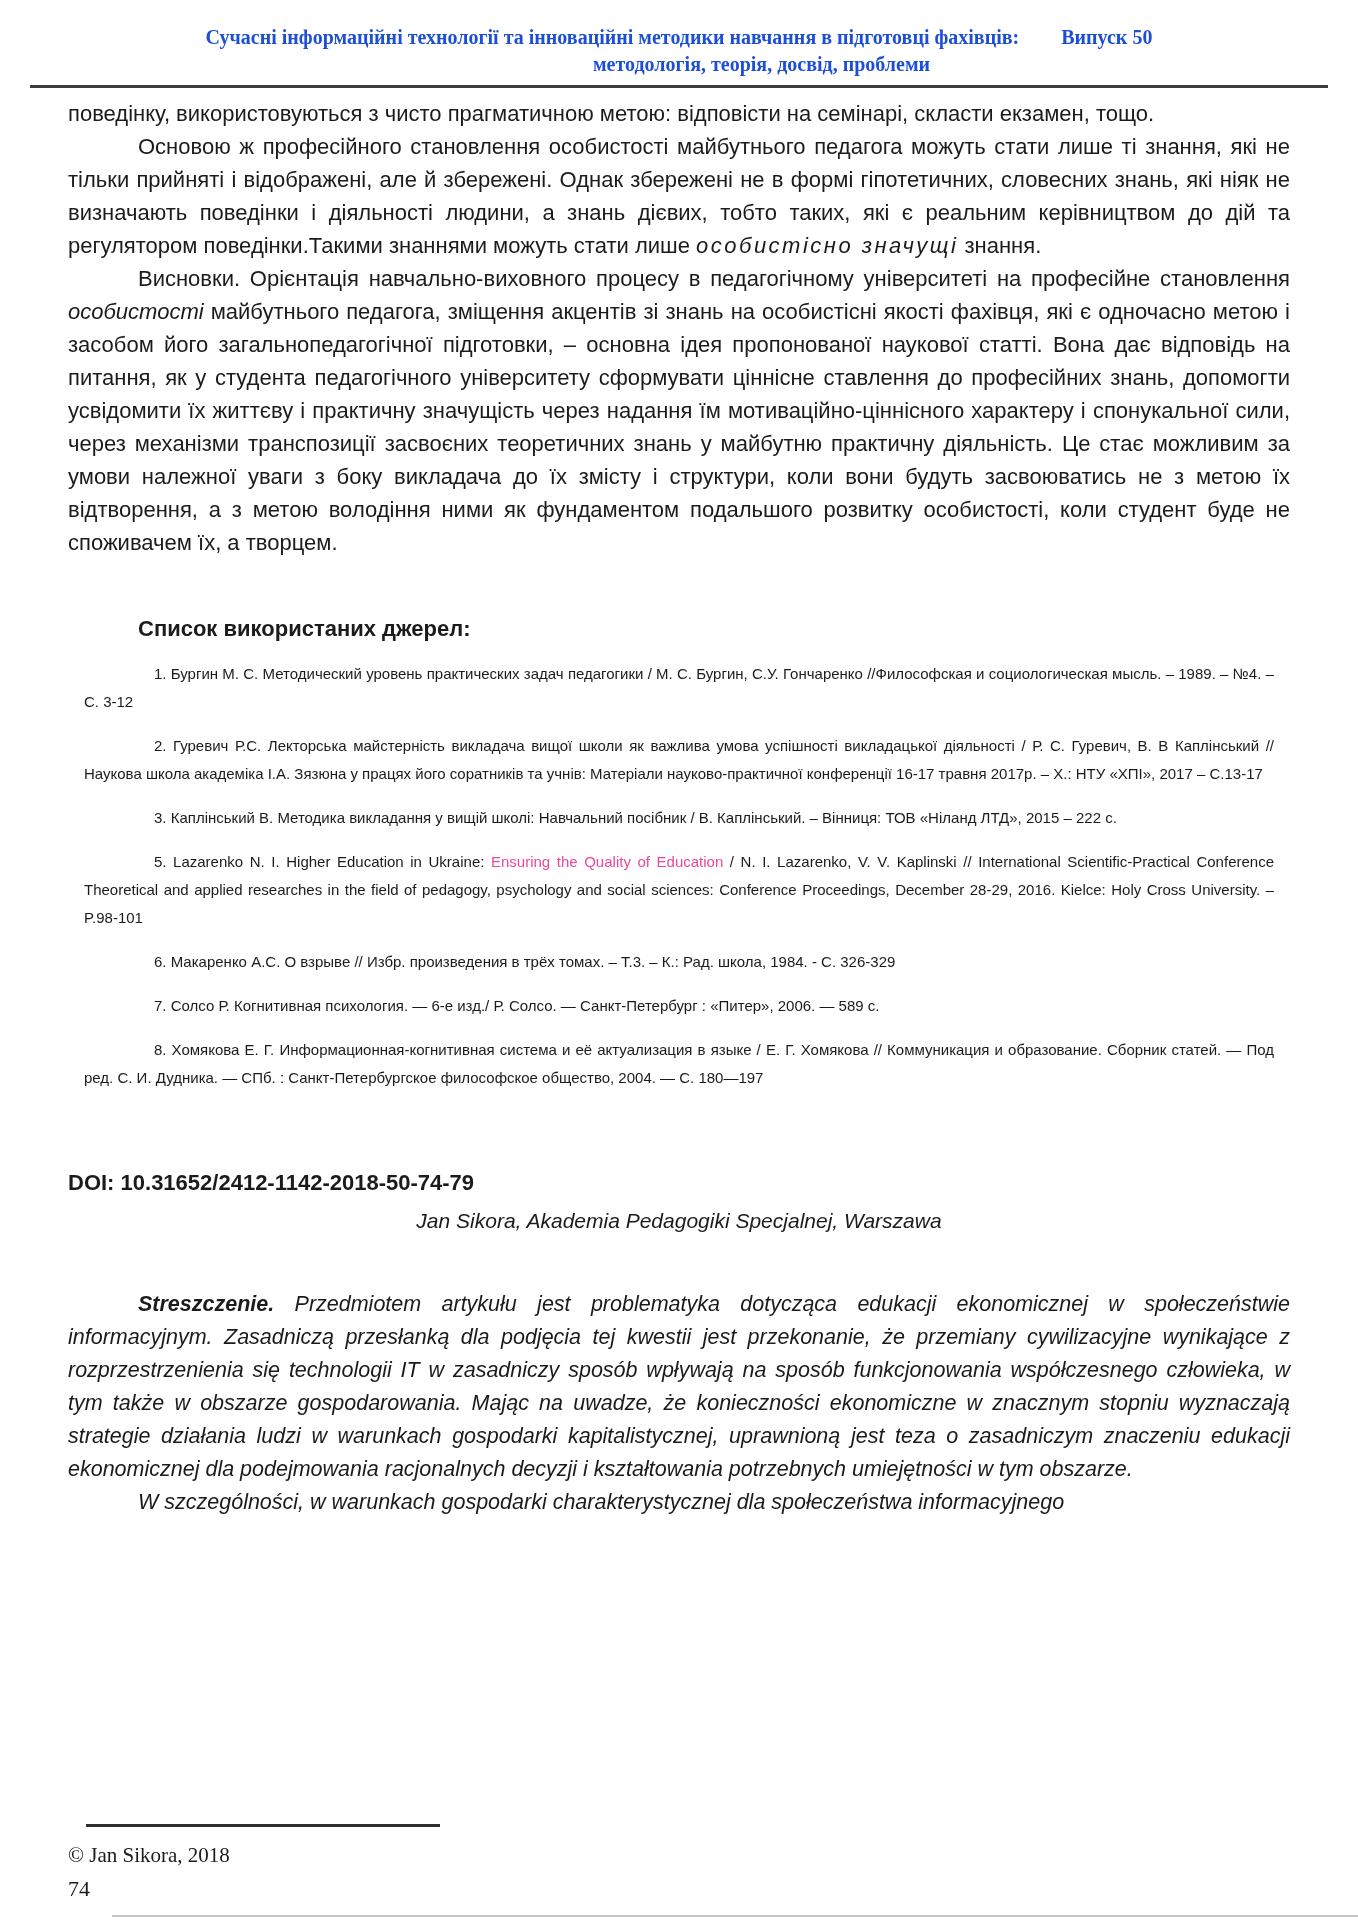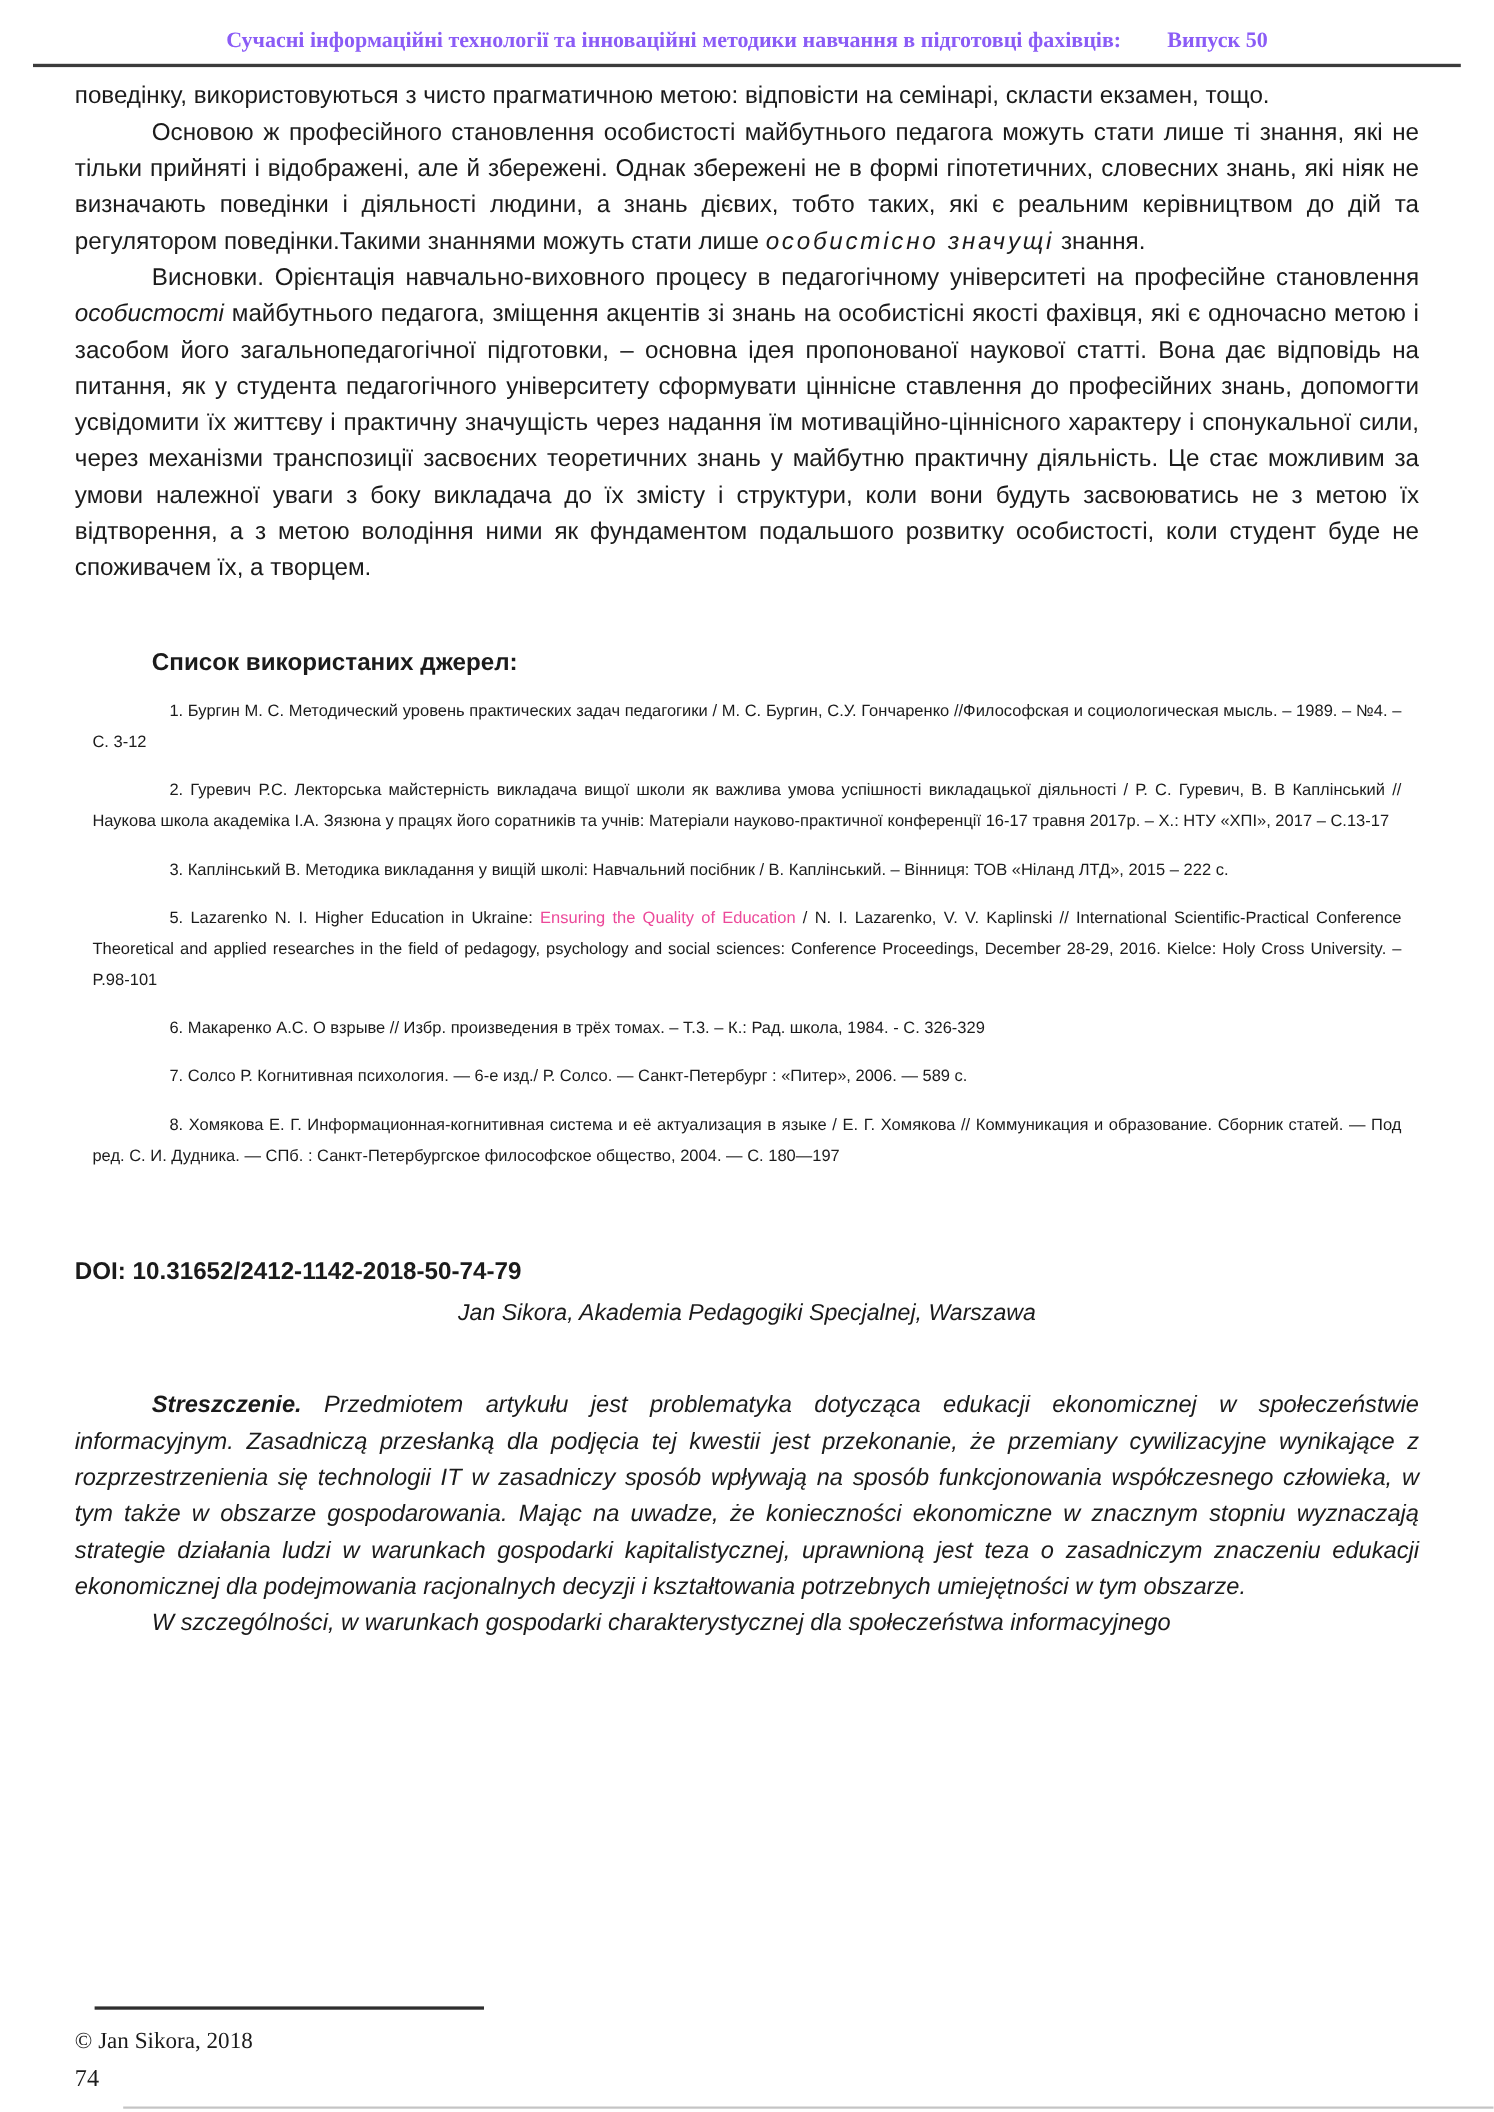--- a/index.html
+++ b/index.html
@@ -19,21 +19,21 @@
   }
 
   
   .journal-header {
     font-family: "Liberation Serif", serif;
     font-weight: bold;
     font-size: 20px;
     line-height: 27px;
     text-align: center;
     padding-top: 24px;
-    color: #8b5cf6;
+    color: #1d4ed8;
   }
   .jh-gap { display: inline-block; width: 42px; }
   .jh-line2 { padding-left: 165px; }
   .jh-rule {
     height: 3px;
     background: #3b3b3b;
     margin: 7px -38px 0 -38px;
   }
 
   
@@ -139,20 +139,21 @@
 </style>
 </head>
 <body>
 
 <div class="page">
 
   <header class="journal-header">
     <div>
       <span>Сучасні інформаційні технології та інноваційні методики навчання в підготовці фахівців:</span><span class="jh-gap"></span><span>Випуск 50</span>
     </div>
+    <div class="jh-line2">методологія, теорія, досвід, проблеми</div>
     <div class="jh-rule"></div>
   </header>
 
   <main>
 
     <p class="body-text no-indent first-para">поведінку, використовуються з чисто прагматичною метою: відповісти на семінарі, скласти екзамен, тощо.</p>
 
     <p class="body-text"><span>Основою ж професійного становлення особистості майбутнього педагога можуть стати лише ті знання, які не тільки прийняті і відображені, але й збережені. Однак збережені не в формі гіпотетичних, словесних знань, які ніяк не визначають поведінки і діяльності людини, а знань дієвих, тобто таких, які є реальним керівництвом до дій та регулятором поведінки.Такими знаннями можуть стати лише </span><span class="emph-spaced">особистісно значущі</span><span> знання.</span></p>
 
     <p class="body-text"><span class="lead-bold">Висновки.</span><span> Орієнтація навчально-виховного процесу в педагогічному університеті на професійне становлення </span><i>особистості</i><span> майбутнього педагога, зміщення акцентів зі знань на особистісні якості фахівця, які є одночасно метою і засобом його загальнопедагогічної підготовки, – основна ідея пропонованої наукової статті.  Вона дає відповідь на питання, як у студента педагогічного університету сформувати ціннісне ставлення до професійних знань, допомогти усвідомити їх життєву і практичну значущість через надання їм мотиваційно-ціннісного характеру і спонукальної сили, через механізми транспозиції засвоєних теоретичних знань у майбутню практичну діяльність. Це стає можливим за умови належної уваги з боку викладача до їх змісту і структури, коли вони будуть засвоюватись не з метою їх відтворення, а з метою володіння ними як фундаментом подальшого розвитку особистості, коли студент буде не споживачем їх, а творцем.</span></p>

